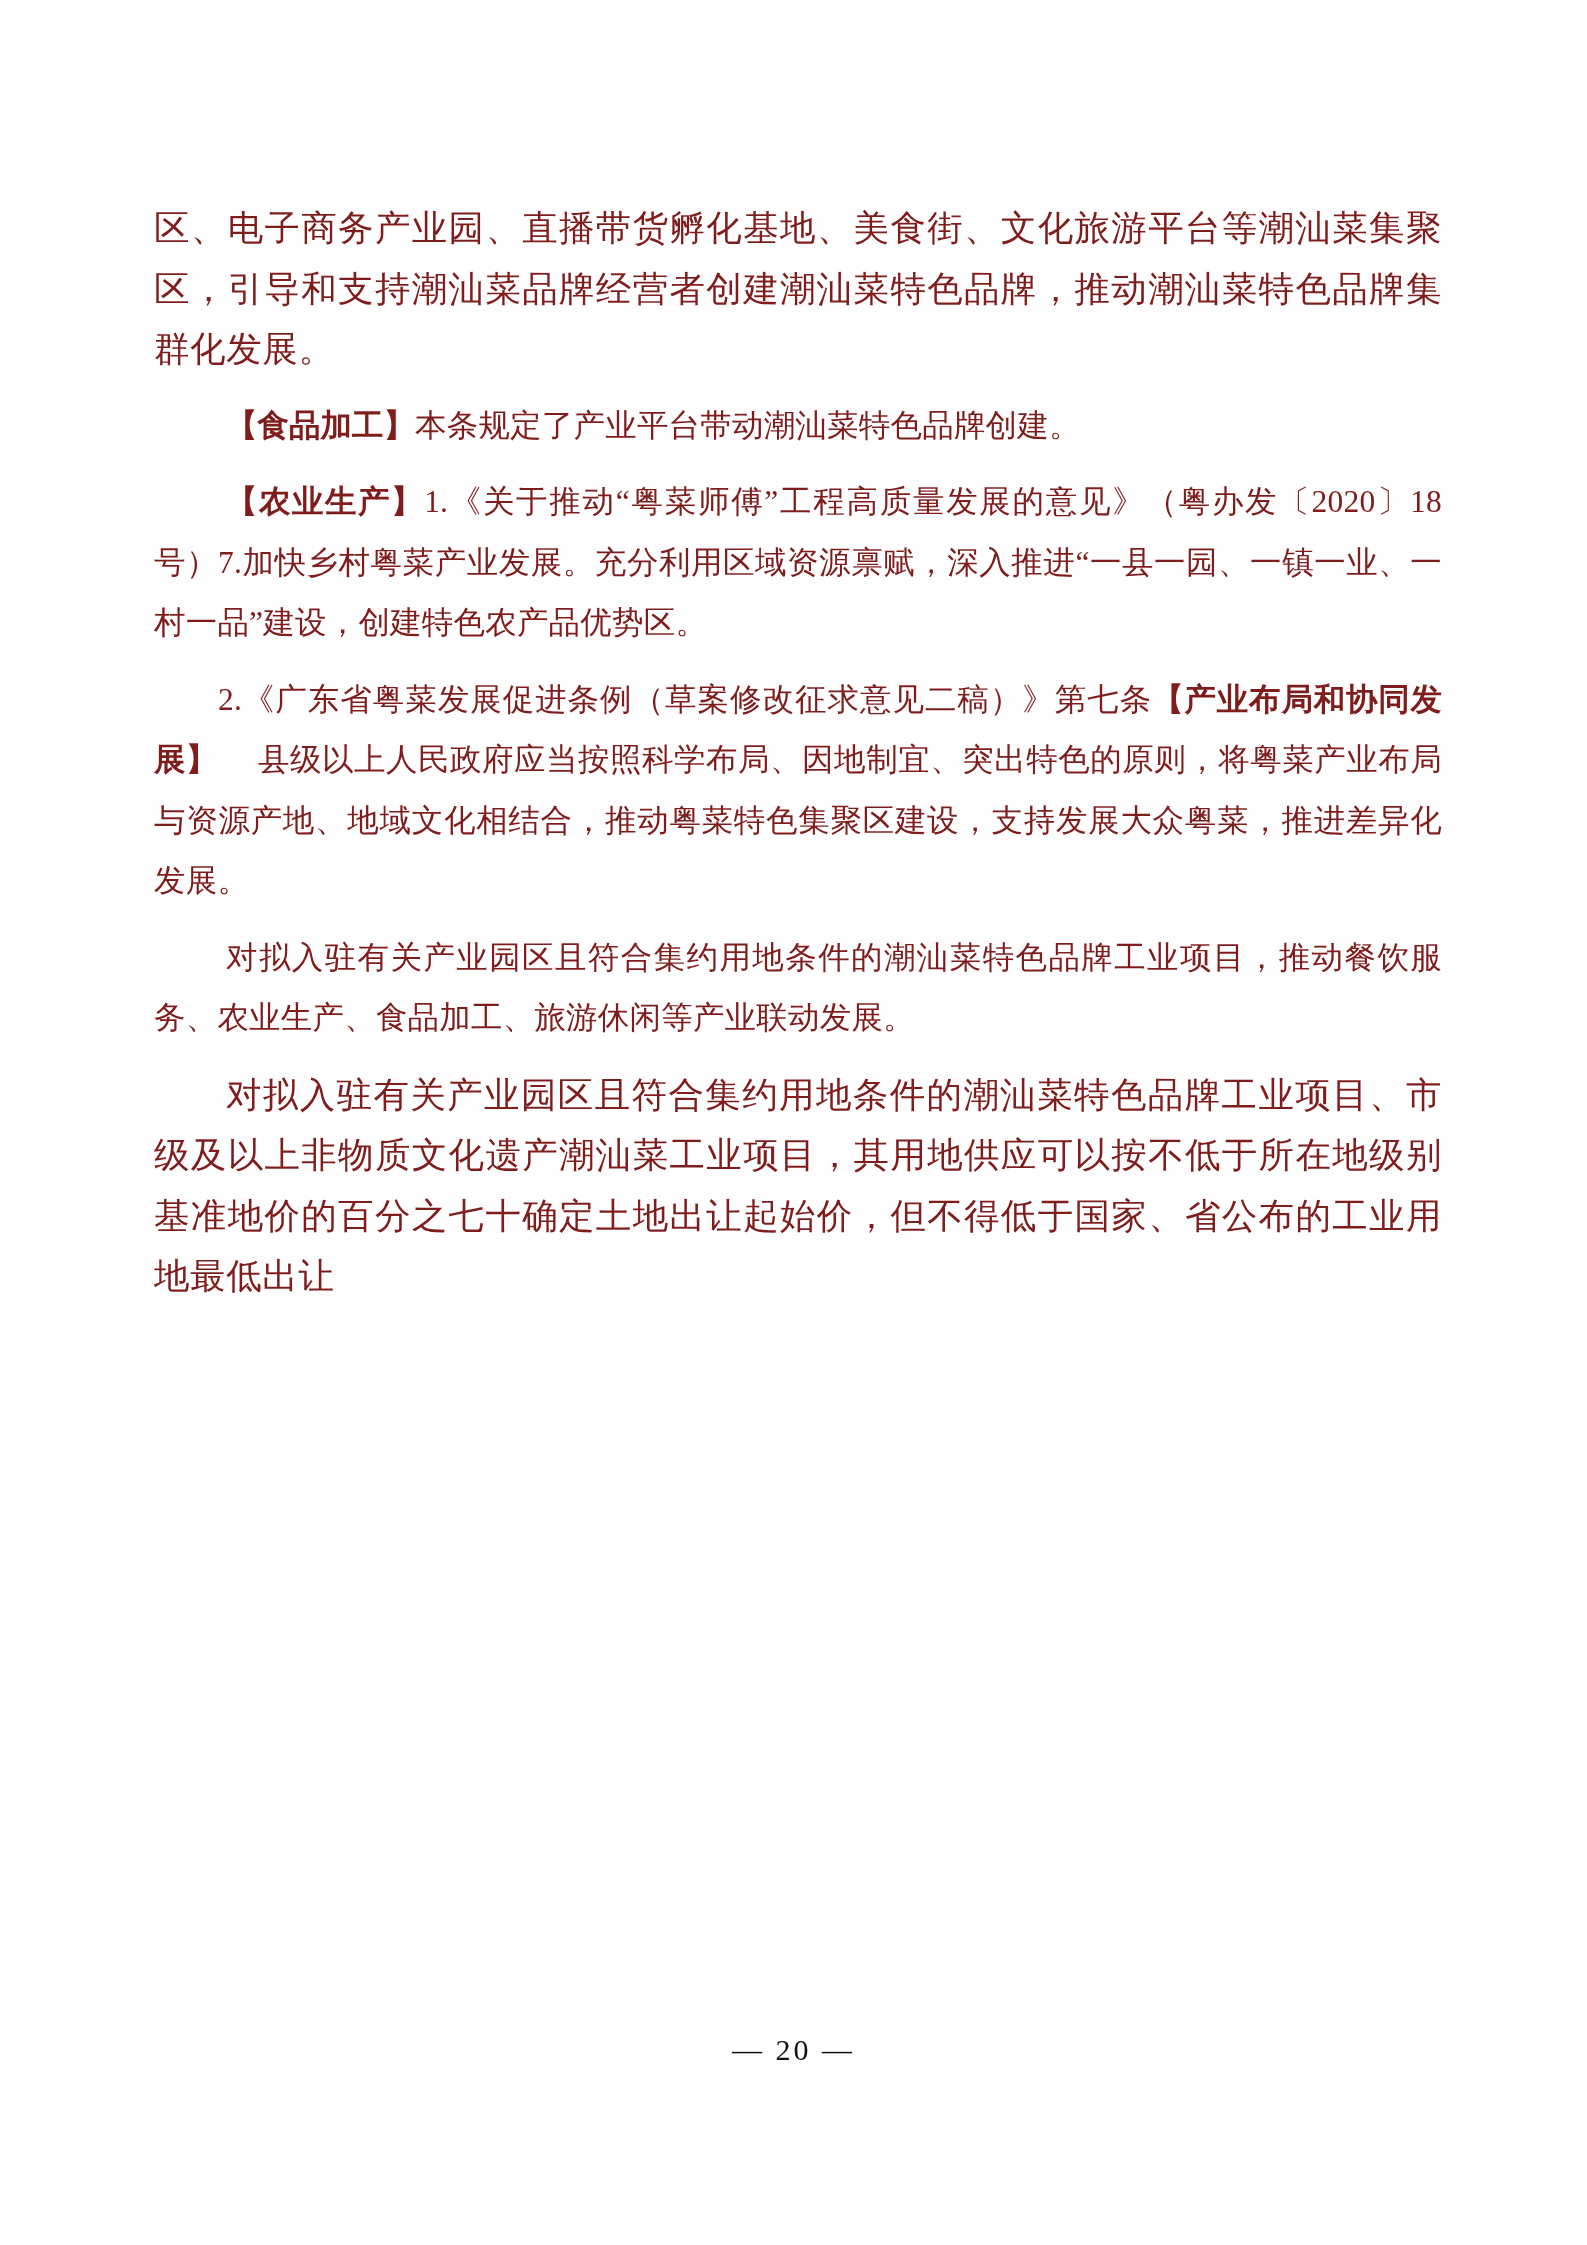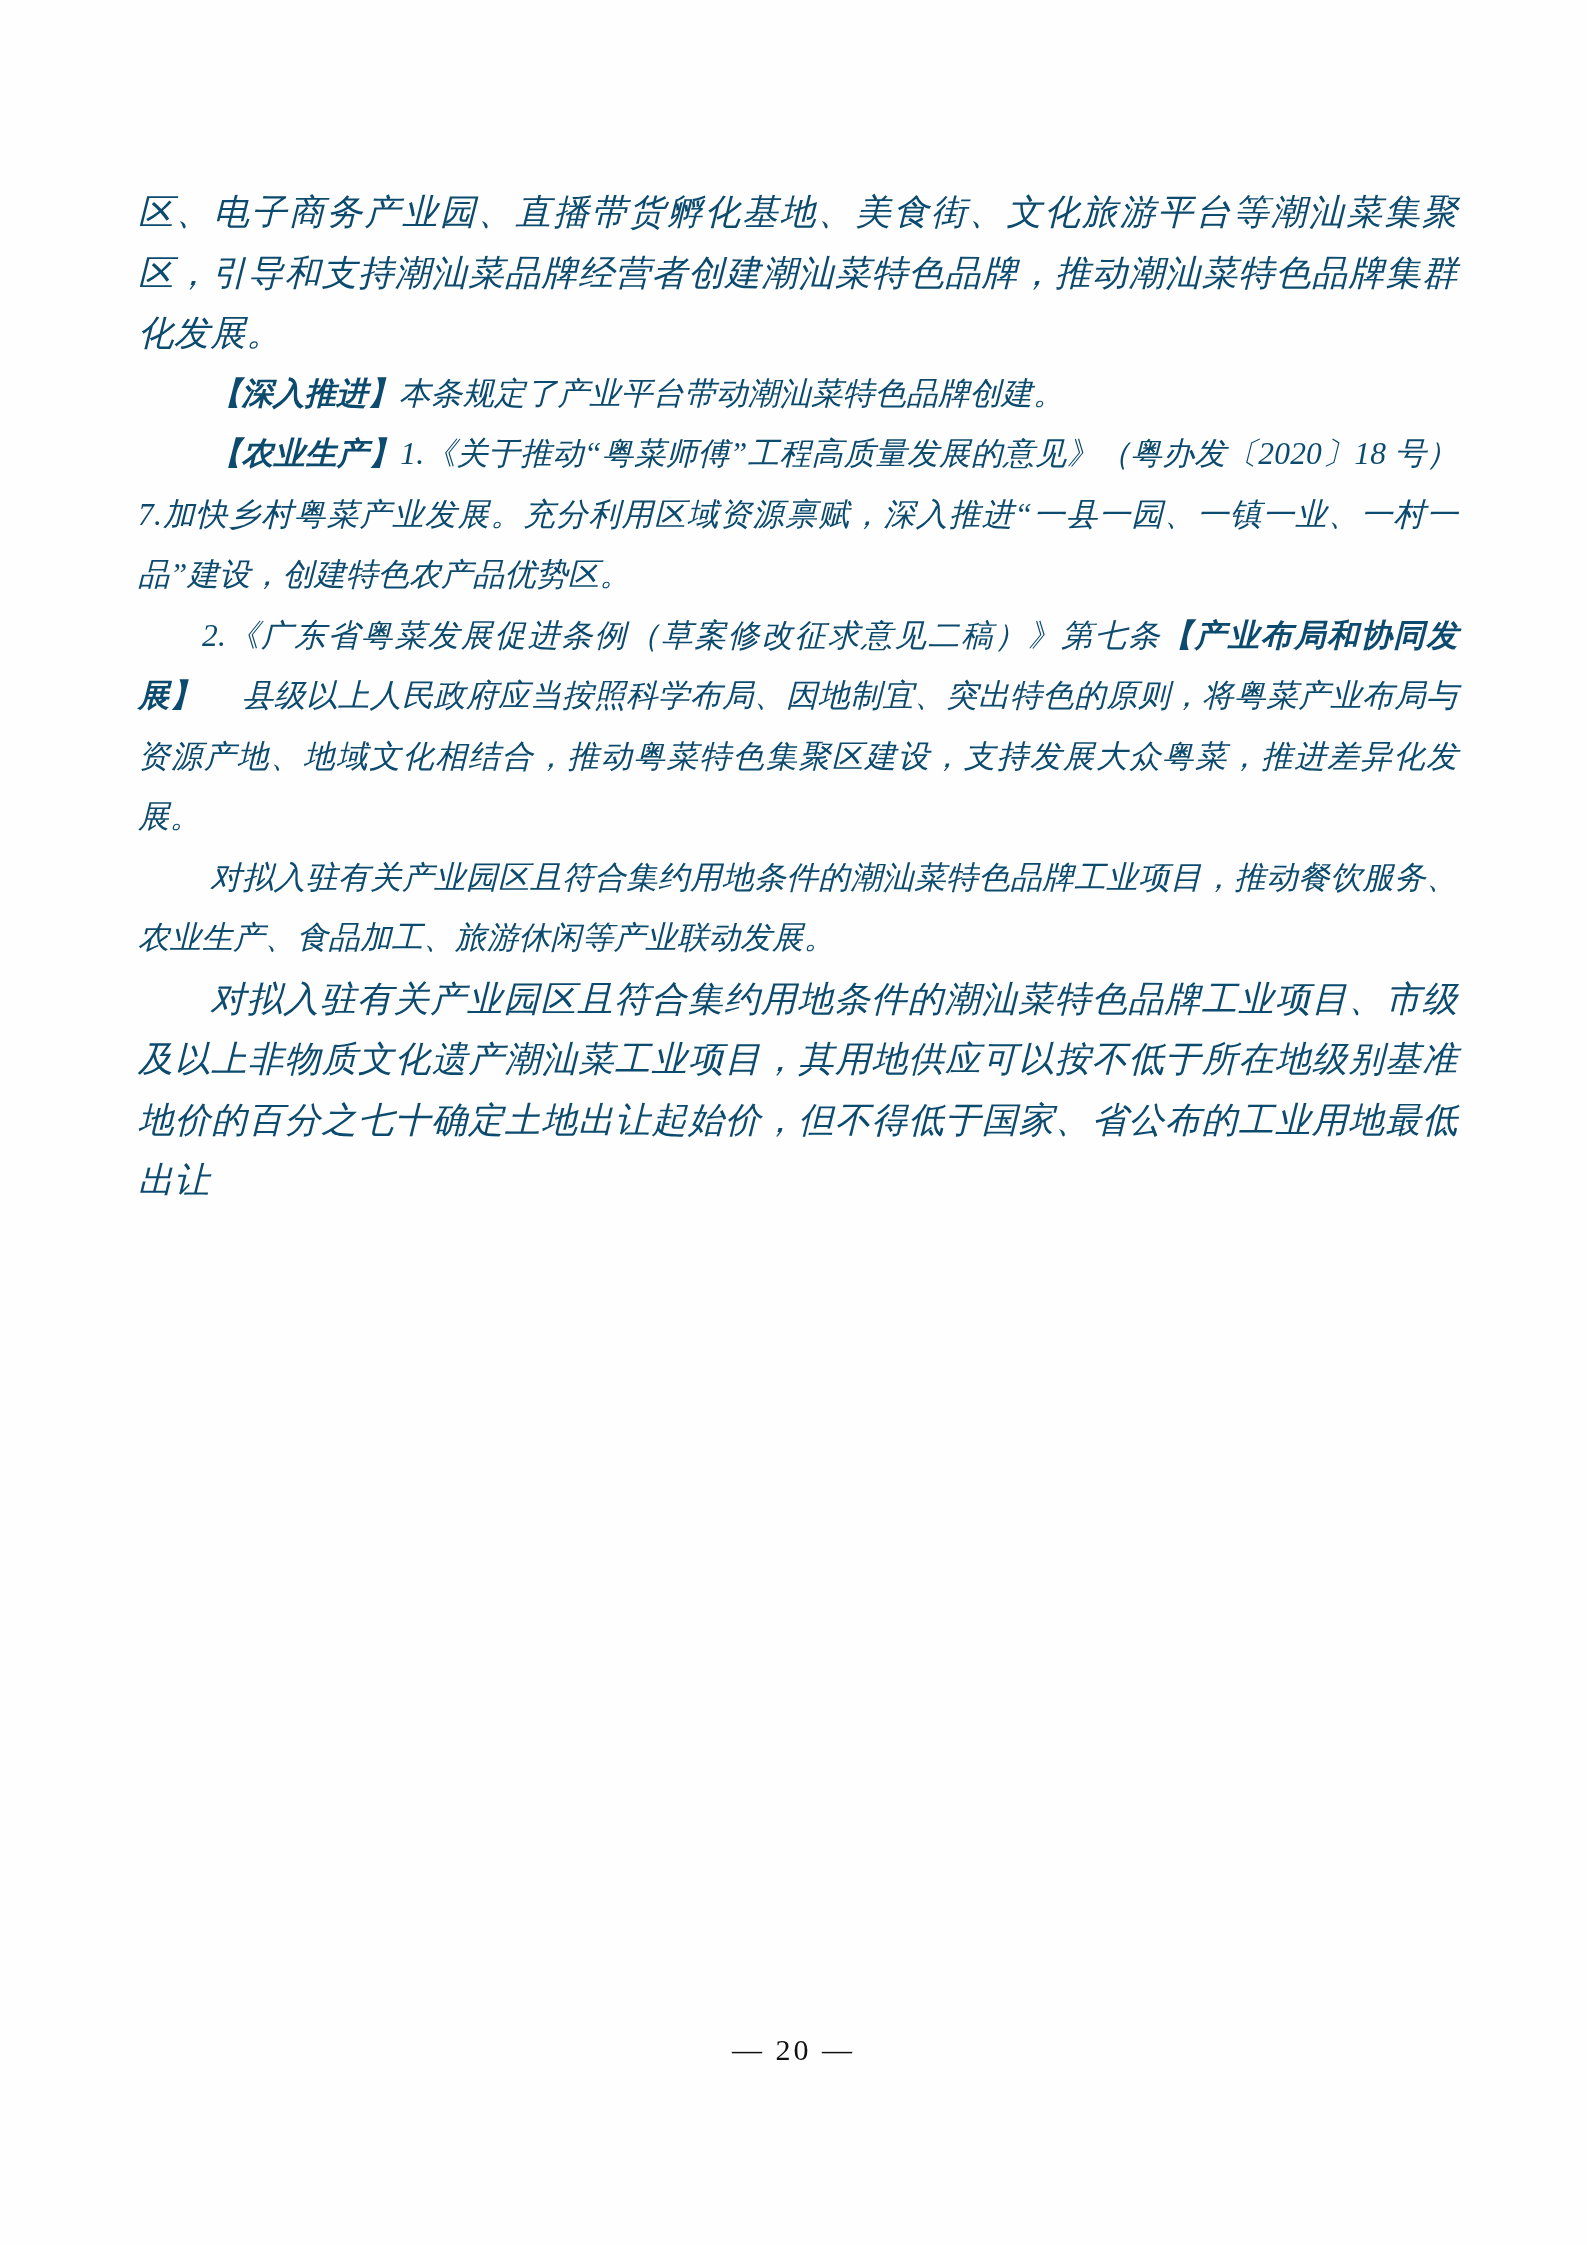--- a/index.html
+++ b/index.html
@@ -27,26 +27,25 @@
   
   #content {
     position: absolute;
     left: 138px;
     top: 182px;
     width: 1320px;
   }
 
   
   .para {
-    margin: 0;
+    margin: 16px;
     padding: 0;
     text-align: justify;
     text-justify: inter-ideograph;
-    color: #0c4a6e;
-    font-style: italic;
+    color: #7f1d1d;
   }
 
   
   .body-para {
     font-size: 35.5px;
     line-height: 60.5px;
     letter-spacing: 0.6px;
     font-family: "Liberation Serif", "DejaVu Serif", serif;
     font-weight: 400;
   }
@@ -96,21 +95,21 @@
 </style>
 </head>
 <body>
 
 <div id="page">
 
   <div id="content">
 
     <p class="para body-para noindent scanish">区、电子商务产业园、直播带货孵化基地、美食街、文化旅游平台等潮汕菜集聚区，引导和支持潮汕菜品牌经营者创建潮汕菜特色品牌，推动潮汕菜特色品牌集群化发展。</p>
 
-    <p class="para note-para indent2 scanish"><span class="tag-bold">【深入推进】</span><span>本条规定了产业平台带动潮汕菜特色品牌创建。</span></p>
+    <p class="para note-para indent2 scanish"><span class="tag-bold">【食品加工】</span><span>本条规定了产业平台带动潮汕菜特色品牌创建。</span></p>
 
     <p class="para note-para indent2 scanish"><span class="tag-bold">【农业生产】</span><span>1.《关于推动“粤菜师傅”工程高质量发展的意见》（粤办发〔2020〕18 号）7.加快乡村粤菜产业发展。充分利用区域资源禀赋，深入推进“一县一园、一镇一业、一村一品”建设，创建特色农产品优势区。</span></p>
 
     <p class="para note-para indent1 scanish"><span>2.《广东省粤菜发展促进条例（草案修改征求意见二稿）》第七条</span><span class="tag-bold">【产业布局和协同发展】</span><span class="wsp"></span><span>县级以上人民政府应当按照科学布局、因地制宜、突出特色的原则，将粤菜产业布局与资源产地、地域文化相结合，推动粤菜特色集聚区建设，支持发展大众粤菜，推进差异化发展。</span></p>
 
     <p class="para note-para indent2 scanish">对拟入驻有关产业园区且符合集约用地条件的潮汕菜特色品牌工业项目，推动餐饮服务、农业生产、食品加工、旅游休闲等产业联动发展。</p>
 
 
     <p class="para body-para indent2 scanish">对拟入驻有关产业园区且符合集约用地条件的潮汕菜特色品牌工业项目、市级及以上非物质文化遗产潮汕菜工业项目，其用地供应可以按不低于所在地级别基准地价的百分之七十确定土地出让起始价，但不得低于国家、省公布的工业用地最低出让</p>
 

